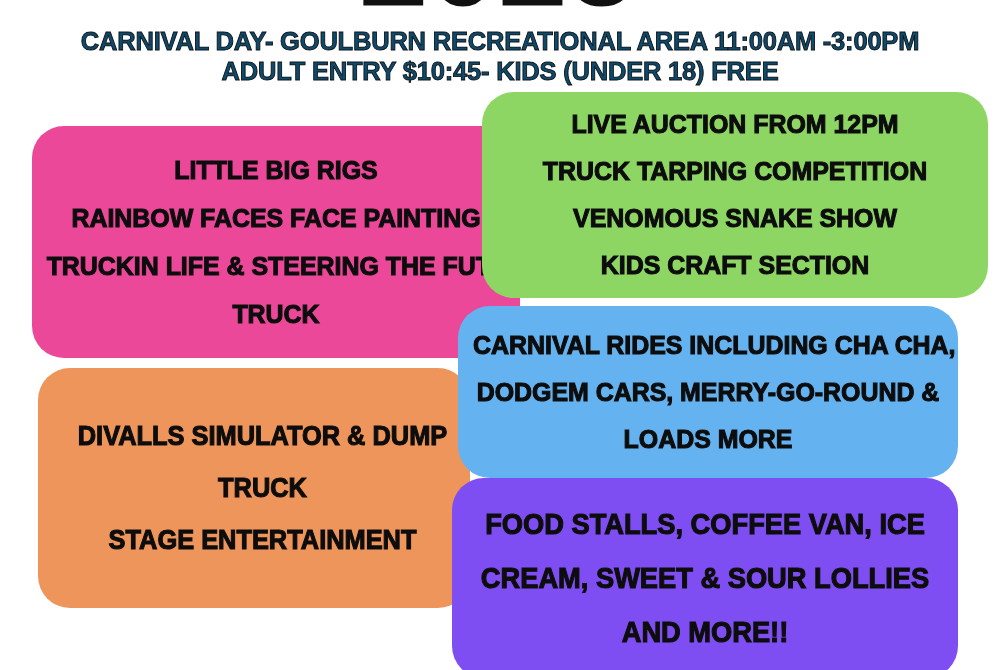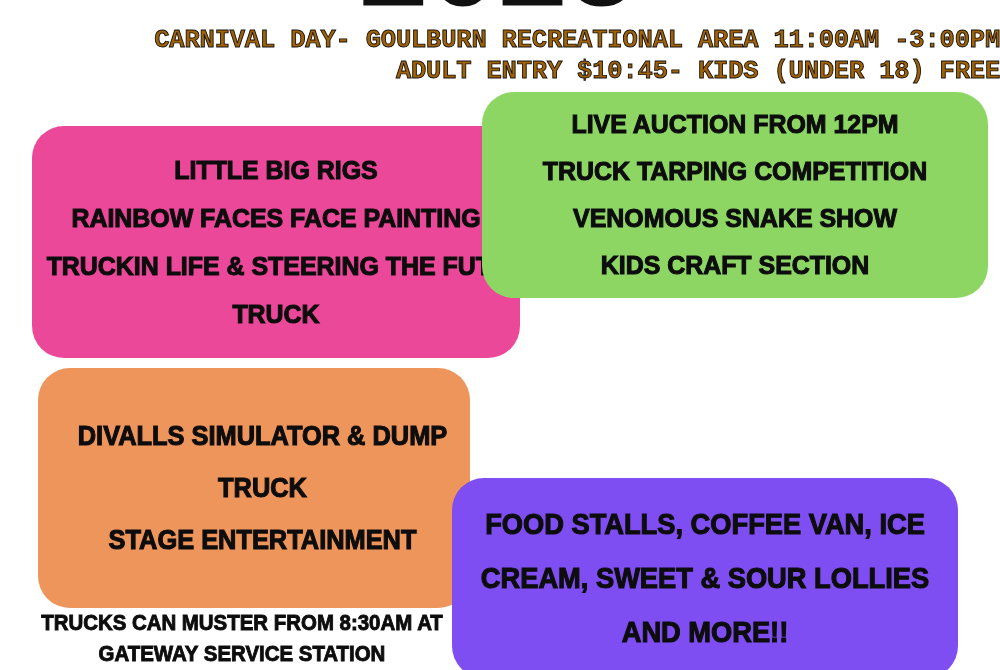--- a/index.html
+++ b/index.html
@@ -40,25 +40,24 @@
 
   
   .header{
     position:absolute;
     left:0;top:26px;
     width:1000px;
     text-align:center;
   }
   .header .line{
     display:block;
-    font-family:Liberation Mono, monospace;
+    font-family:Liberation Sans, sans-serif;
     font-weight:bold;
-    color:#a16207;
+    color:#0c4a6e;
     white-space:nowrap;
-    text-align:right;
   }
   .header .line1{
     font-size:25.5px;
     line-height:30px;
     letter-spacing:-0.2px;
     -webkit-text-stroke:0.9px #111111;
     transform:scaleX(1.0);
   }
   .header .line2{
     font-size:25.5px;
@@ -167,31 +166,32 @@
     <p>TRUCK</p>
   </div>
 
   <div class="blob" id="blob-green" style="background: rgb(142, 214, 99);">
     <p>LIVE AUCTION FROM 12PM</p>
     <p>TRUCK TARPING COMPETITION</p>
     <p>VENOMOUS SNAKE SHOW</p>
     <p>KIDS CRAFT SECTION</p>
   </div>
 
+  <div class="blob" id="blob-blue" style="background: rgb(101, 178, 240);">
+    <p>CARNIVAL RIDES INCLUDING CHA CHA,</p>
+    <p>DODGEM CARS, MERRY-GO-ROUND &amp;</p>
+    <p>LOADS MORE</p>
+  </div>
 
   <div class="blob" id="blob-orange" style="background: rgb(238, 149, 92);">
     <p>DIVALLS SIMULATOR &amp; DUMP</p>
     <p>TRUCK</p>
     <p>STAGE ENTERTAINMENT</p>
   </div>
 
   <div class="blob" id="blob-purple" style="background: rgb(127, 78, 242);">
     <p>FOOD STALLS, COFFEE VAN, ICE</p>
     <p>CREAM, SWEET &amp; SOUR LOLLIES</p>
     <p>AND MORE!!</p>
   </div>
 
-  <div class="footer">
-    <span class="line">TRUCKS CAN MUSTER FROM 8:30AM AT</span>
-    <span class="line">GATEWAY SERVICE STATION</span>
-  </div>
 
 </div>
 
 </body></html>

